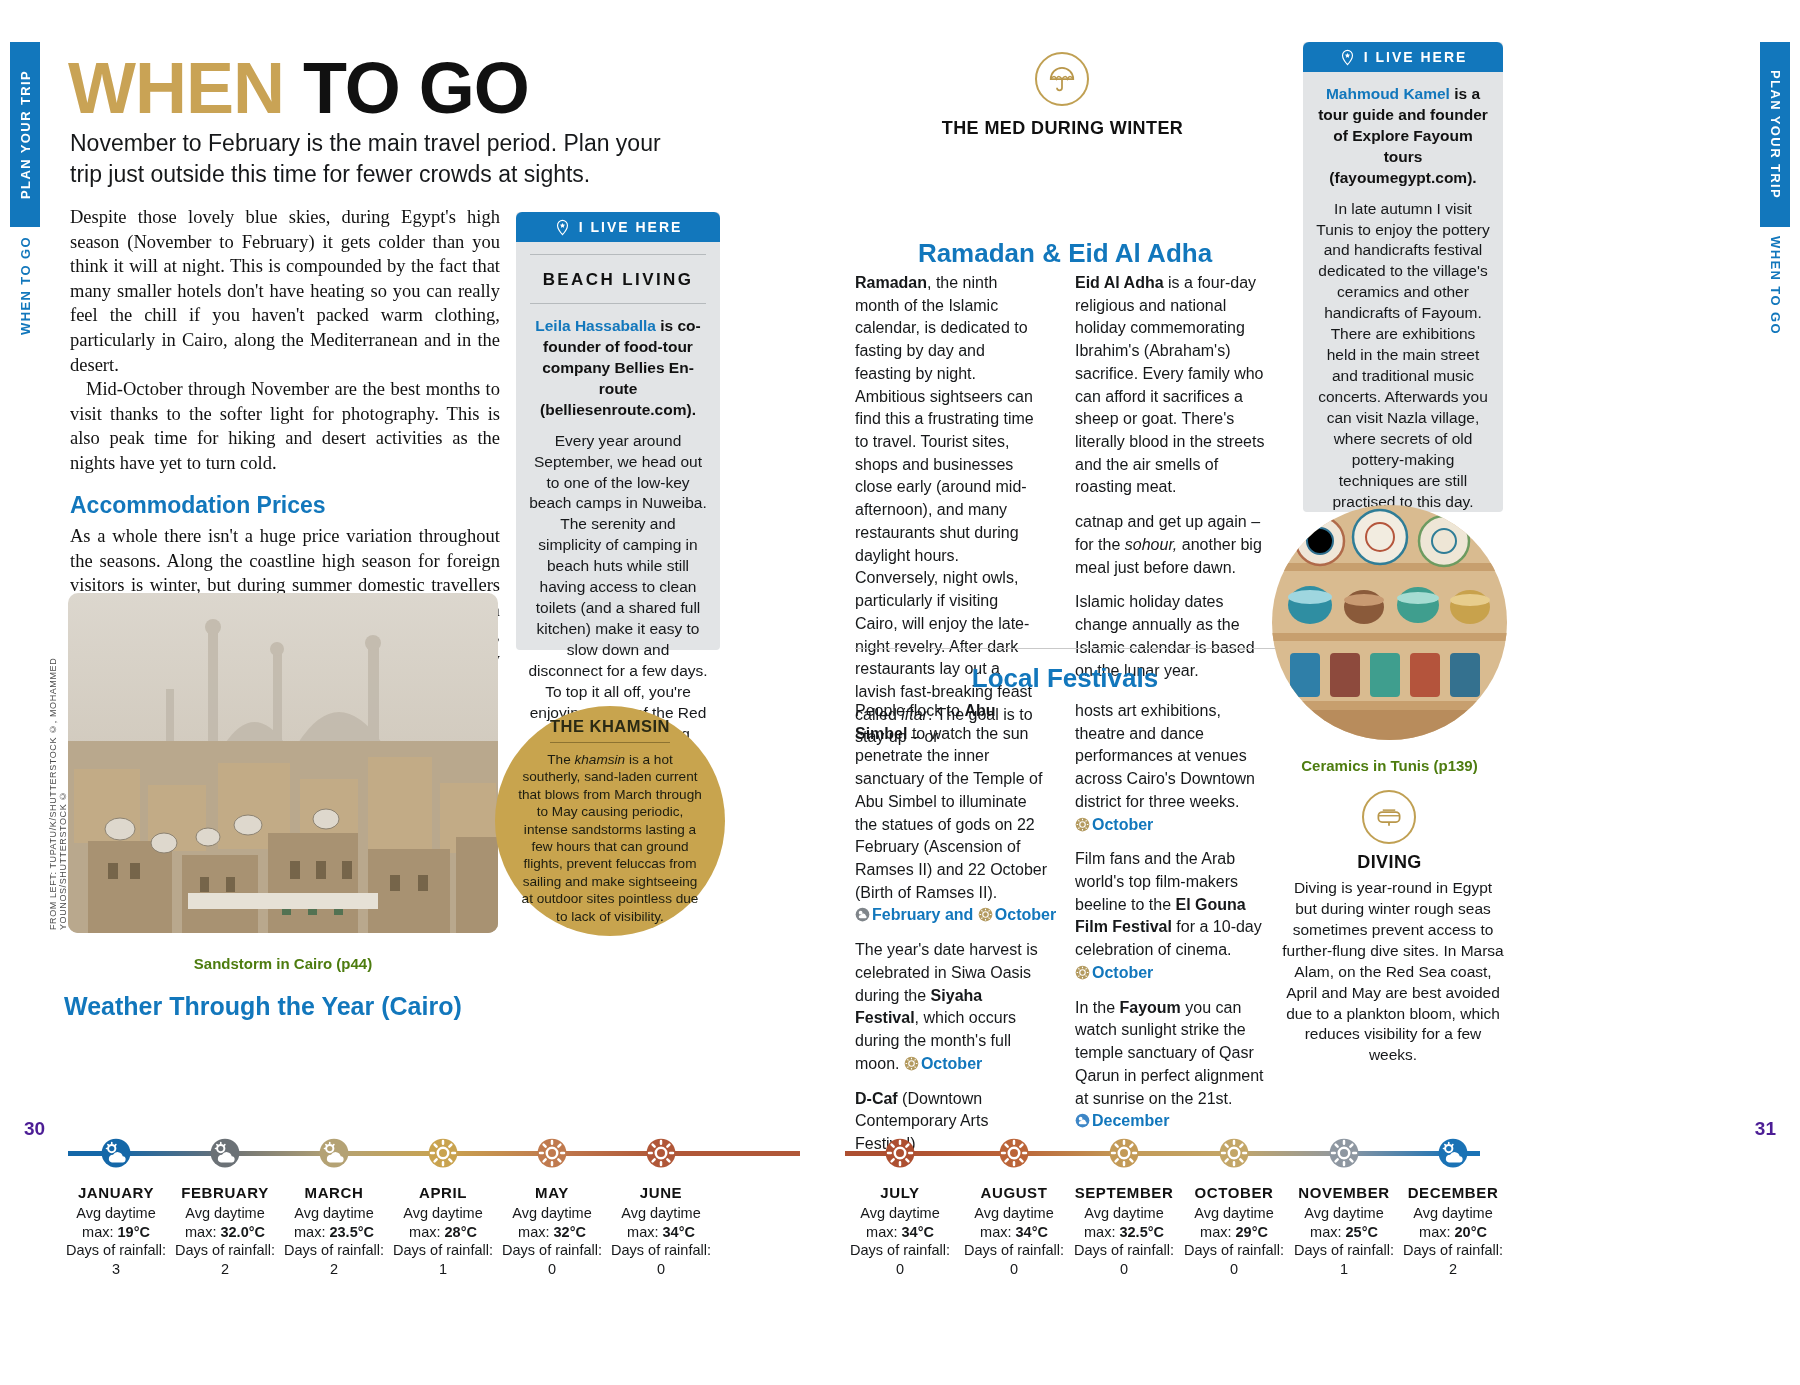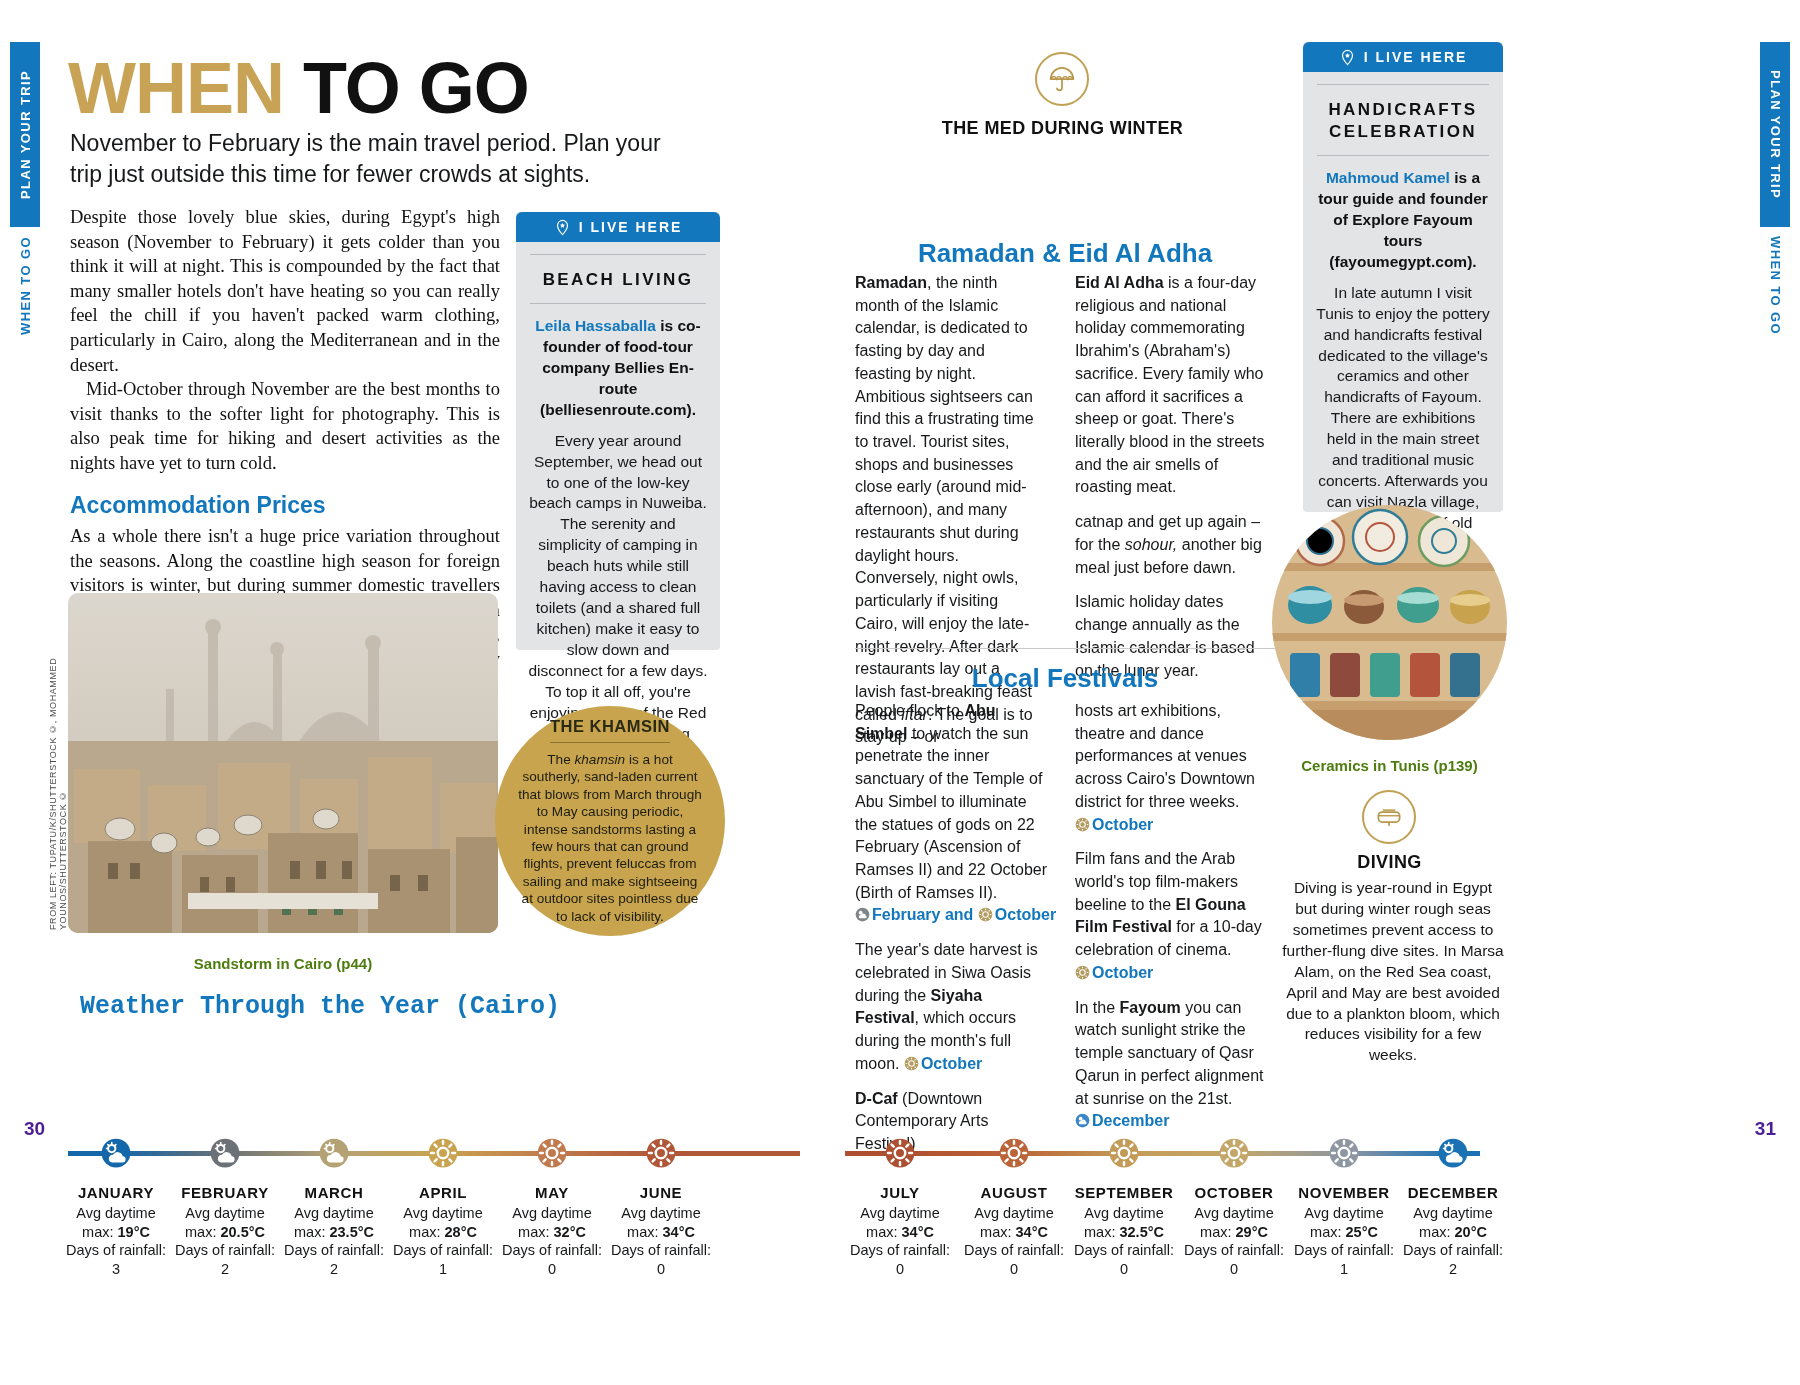--- a/index.html
+++ b/index.html
@@ -403,21 +403,20 @@
   </div>
 
   <div class="ilh-box" style="left:1303px; top:42px; width:200px; height:470px;">
     <div class="ilh-head">
       <svg viewBox="0 0 24 24">
         <path d="M12 2C8.1 2 5 5.1 5 9c0 5.2 7 13 7 13s7-7.8 7-13c0-3.9-3.1-7-7-7z" fill="none" stroke="#fff" stroke-width="1.6"></path>
         <path d="M12 5.6l1.1 2.3 2.5.3-1.8 1.8.5 2.5-2.3-1.2-2.3 1.2.5-2.5L8.4 8.2l2.5-.3z" fill="#fff"></path>
       </svg>
       <span>I LIVE HERE</span>
     </div>
-    <div class="ilh-title">HANDICRAFTS CELEBRATION</div>
     <div class="ilh-person">
       <span class="nm">Mahmoud Kamel</span><span> is a tour guide and founder of Explore Fayoum tours (fayoumegypt.com).</span>
     </div>
     <div class="ilh-body">In late autumn I visit Tunis to enjoy the pottery and handicrafts festival dedicated to the village's ceramics and other handicrafts of Fayoum. There are exhibitions held in the main street and traditional music concerts. Afterwards you can visit Nazla village, where secrets of old pottery-making techniques are still practised to this day.</div>
   </div>
 
   <div class="ceramics" style="left:1272px; top:505px;">
     <svg viewBox="0 0 235 235" width="235" height="235">
       <rect width="235" height="235" fill="#d9bb90"></rect>
       <g fill="#c79f6e">
@@ -463,21 +462,21 @@
     <svg viewBox="0 0 24 24" width="30" height="30">
       <rect x="3.5" y="8" width="17" height="8" rx="3" fill="none" stroke="#b9974a" stroke-width="1.4"></rect>
       <path d="M12 16v3" stroke="#b9974a" stroke-width="1.4" fill="none"></path>
       <path d="M3.5 11h17" stroke="#b9974a" stroke-width="1.1"></path>
       <path d="M7 6.5h10" stroke="#b9974a" stroke-width="1.2" fill="none"></path>
     </svg>
   </div>
   <div class="mini-head" style="left:1282px; top:852px; width:215px;">DIVING</div>
   <div class="mini-body" style="left:1282px; top:878px; width:222px;">Diving is year-round in Egypt but during winter rough seas sometimes prevent access to further-flung dive sites. In Marsa Alam, on the Red Sea coast, April and May are best avoided due to a plankton bloom, which reduces visibility for a few weeks.</div>
 
-  <div class="wx-title" style="left:80px; top:992px;font-family:Liberation Mono, monospace;">Weather Through the Year (Cairo)</div>
+  <div class="wx-title" style="left:64px; top:992px;">Weather Through the Year (Cairo)</div>
 
   <div id="wx-root">
       <div class="wx-line" style="left: 116px; top: 1151px; width: 109px; background: linear-gradient(90deg, rgb(20, 103, 168), rgb(107, 113, 118));"></div>
       <div class="wx-line" style="left: 225px; top: 1151px; width: 109px; background: linear-gradient(90deg, rgb(107, 113, 118), rgb(180, 162, 116));"></div>
       <div class="wx-line" style="left: 334px; top: 1151px; width: 109px; background: linear-gradient(90deg, rgb(180, 162, 116), rgb(201, 163, 79));"></div>
       <div class="wx-line" style="left: 443px; top: 1151px; width: 109px; background: linear-gradient(90deg, rgb(201, 163, 79), rgb(192, 122, 78));"></div>
       <div class="wx-line" style="left: 552px; top: 1151px; width: 109px; background: linear-gradient(90deg, rgb(192, 122, 78), rgb(176, 87, 56));"></div>
       <div class="wx-line" style="left: 900px; top: 1151px; width: 114px; background: linear-gradient(90deg, rgb(173, 79, 49), rgb(187, 100, 56));"></div>
       <div class="wx-line" style="left: 1014px; top: 1151px; width: 110px; background: linear-gradient(90deg, rgb(187, 100, 56), rgb(195, 154, 87));"></div>
       <div class="wx-line" style="left: 1124px; top: 1151px; width: 110px; background: linear-gradient(90deg, rgb(195, 154, 87), rgb(195, 166, 104));"></div>
@@ -507,21 +506,21 @@
           <circle cx="12" cy="12" r="11.5" fill="#6b7176"></circle>
           <circle cx="8.6" cy="8.4" r="2.9" fill="none" stroke="#fff" stroke-width="1.6"></circle>
           <g stroke="#fff" stroke-width="1.3" stroke-linecap="round">
             <path d="M8.6 3.6v1.1M4.4 8.4h1.1M5.5 5.3l.8.8M11.9 5.3l-.8.8"></path>
           </g>
           <path d="M6.3 16.6a3.3 3.3 0 0 1 3.3-3.3 4.3 4.3 0 0 1 7.8 1.2 2.5 2.5 0 0 1-.4 5H8.8a2.5 2.5 0 0 1-2.5-2.9z" fill="#fff"></path>
         </svg>
       </div>
       <div class="wx-cell" style="left: 150px; top: 1183px;">
         <div class="mon">FEBRUARY</div>
-        <div>Avg daytime<br>max: <b>20.5°C</b></div>
+        <div>Avg daytime<br>max: <b>32.0°C</b></div>
         <div>Days of rainfall:<br>2</div>
       </div>
       <div class="wx-node" style="left: 314px; top: 1133px;">
         <svg viewBox="0 0 24 24" width="30" height="30">
           <circle cx="12" cy="12" r="11.5" fill="#b4a274"></circle>
           <circle cx="8.6" cy="8.4" r="2.9" fill="none" stroke="#fff" stroke-width="1.6"></circle>
           <g stroke="#fff" stroke-width="1.3" stroke-linecap="round">
             <path d="M8.6 3.6v1.1M4.4 8.4h1.1M5.5 5.3l.8.8M11.9 5.3l-.8.8"></path>
           </g>
           <path d="M6.3 16.6a3.3 3.3 0 0 1 3.3-3.3 4.3 4.3 0 0 1 7.8 1.2 2.5 2.5 0 0 1-.4 5H8.8a2.5 2.5 0 0 1-2.5-2.9z" fill="#fff"></path>

